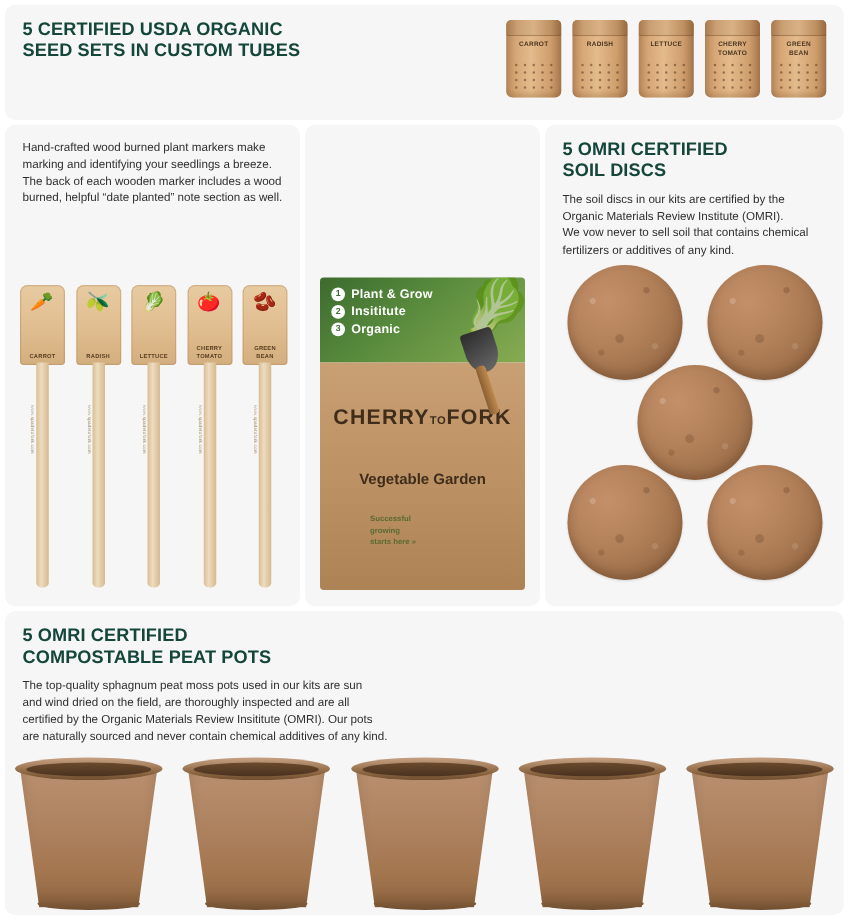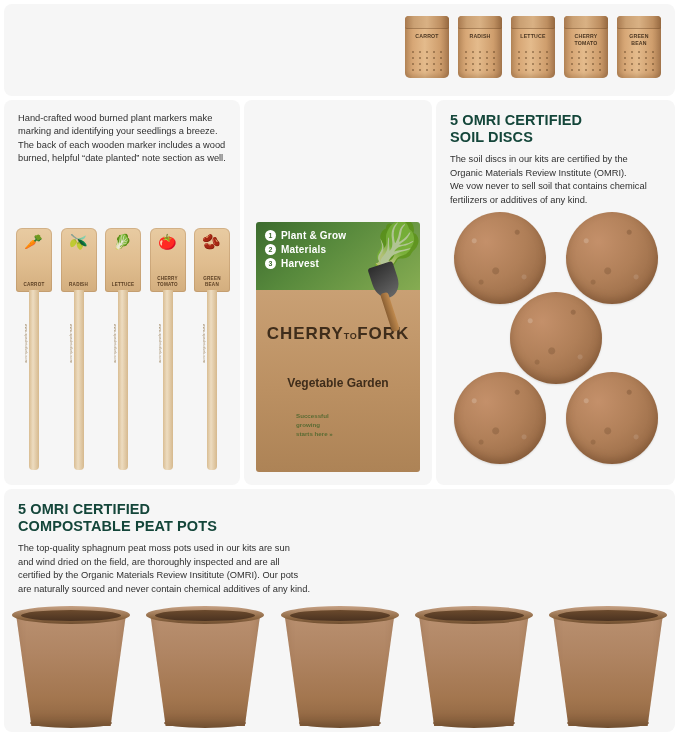--- a/index.html
+++ b/index.html
@@ -229,20 +229,22 @@
     background: linear-gradient(180deg,#8e6541 0%, #6f4e30 100%);
   }
 </style>
 </head>
 <body>
 
 <div class="page">
 
   <section class="card" id="card-tubes">
     <div class="card-inner">
+      <h2 class="title">5 CERTIFIED USDA ORGANIC
+SEED SETS IN CUSTOM TUBES</h2>
     </div>
     <div class="tubes-row">
       <div class="tube">
         <div class="cap"></div>
         <div class="label">CARROT</div>
         <div class="holes">
             <i></i>
             <i></i>
             <i></i>
             <i></i>
@@ -430,25 +432,25 @@
     <div class="pamphlet">
       <div class="pam-top">
         <div class="veg">🥬</div>
         <div class="pam-steps">
           <div class="pam-step">
             <span class="num">1</span>
             <span class="txt">Plant &amp; Grow</span>
           </div>
           <div class="pam-step">
             <span class="num">2</span>
-            <span class="txt">Materials</span>
+            <span class="txt">Insititute</span>
           </div>
           <div class="pam-step">
             <span class="num">3</span>
-            <span class="txt">Harvest</span>
+            <span class="txt">Organic</span>
           </div>
         </div>
       </div>
       <div class="pam-body">
         <div class="brand"><span>CHERRY</span><small>TO</small><span>FORK</span></div>
         <div class="pam-sub">Vegetable Garden</div>
         <div class="pam-foot">Successful
 growing
 starts here »</div>
       </div>

